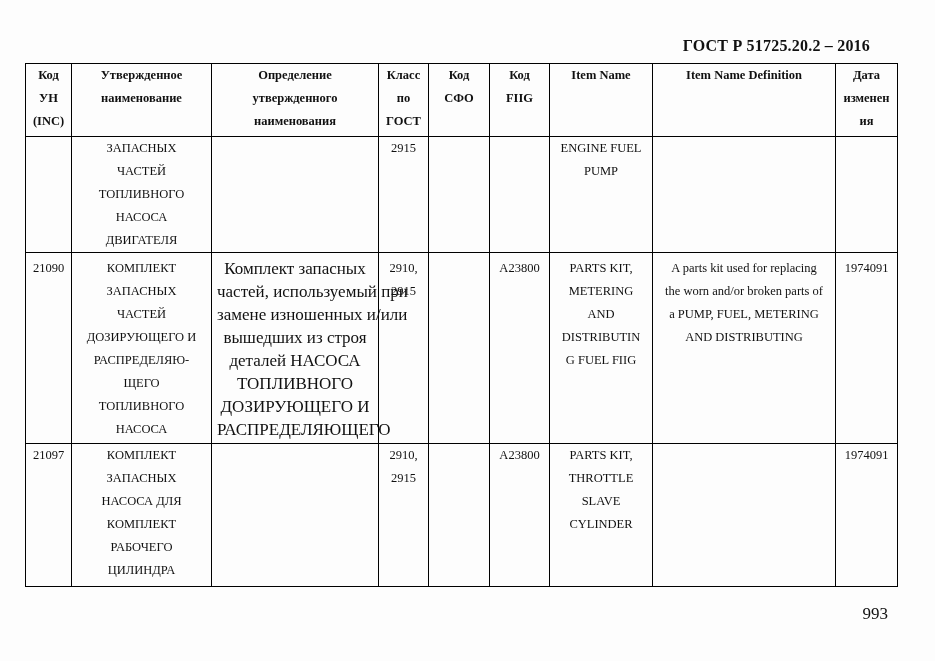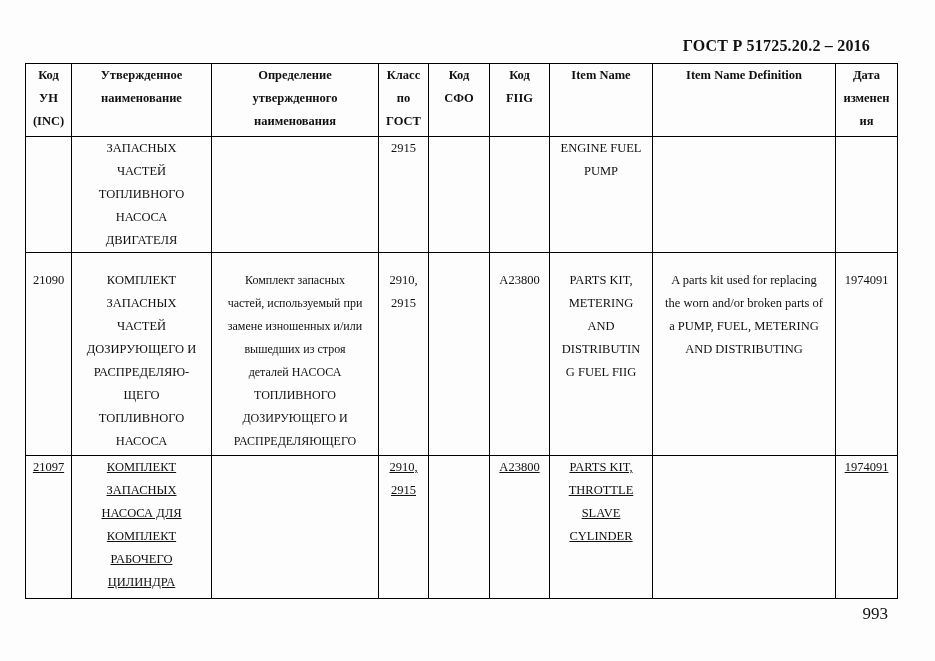--- a/index.html
+++ b/index.html
@@ -41,24 +41,24 @@
       padding: 0 5px;
       text-align: center;
       word-wrap: break-word;
     }
     table.gost th {
       font-weight: bold;
       padding-top: 0;
       height: 72px;
     }
     .cell-lines span { display: block; white-space: nowrap; }
-    .def-text { font-size: 12px; }
+    .def-text { font-size: 17px; }
     tr.row-cont td { height: 115px; }
-    tr.row-21090 td { height: 186px; padding-top: 16px; }
-    tr.row-21097 td { height: 142px; text-decoration: underline; }
+    tr.row-21090 td { height: 186px; padding-top: 4px; }
+    tr.row-21097 td { height: 142px; }
   </style>
 </head>
 <body>
 
 <div class="doc-header">ГОСТ Р 51725.20.2 – 2016</div>
 
 <table class="gost">
   <colgroup>
     <col style="width:46px">
     <col style="width:140px">

